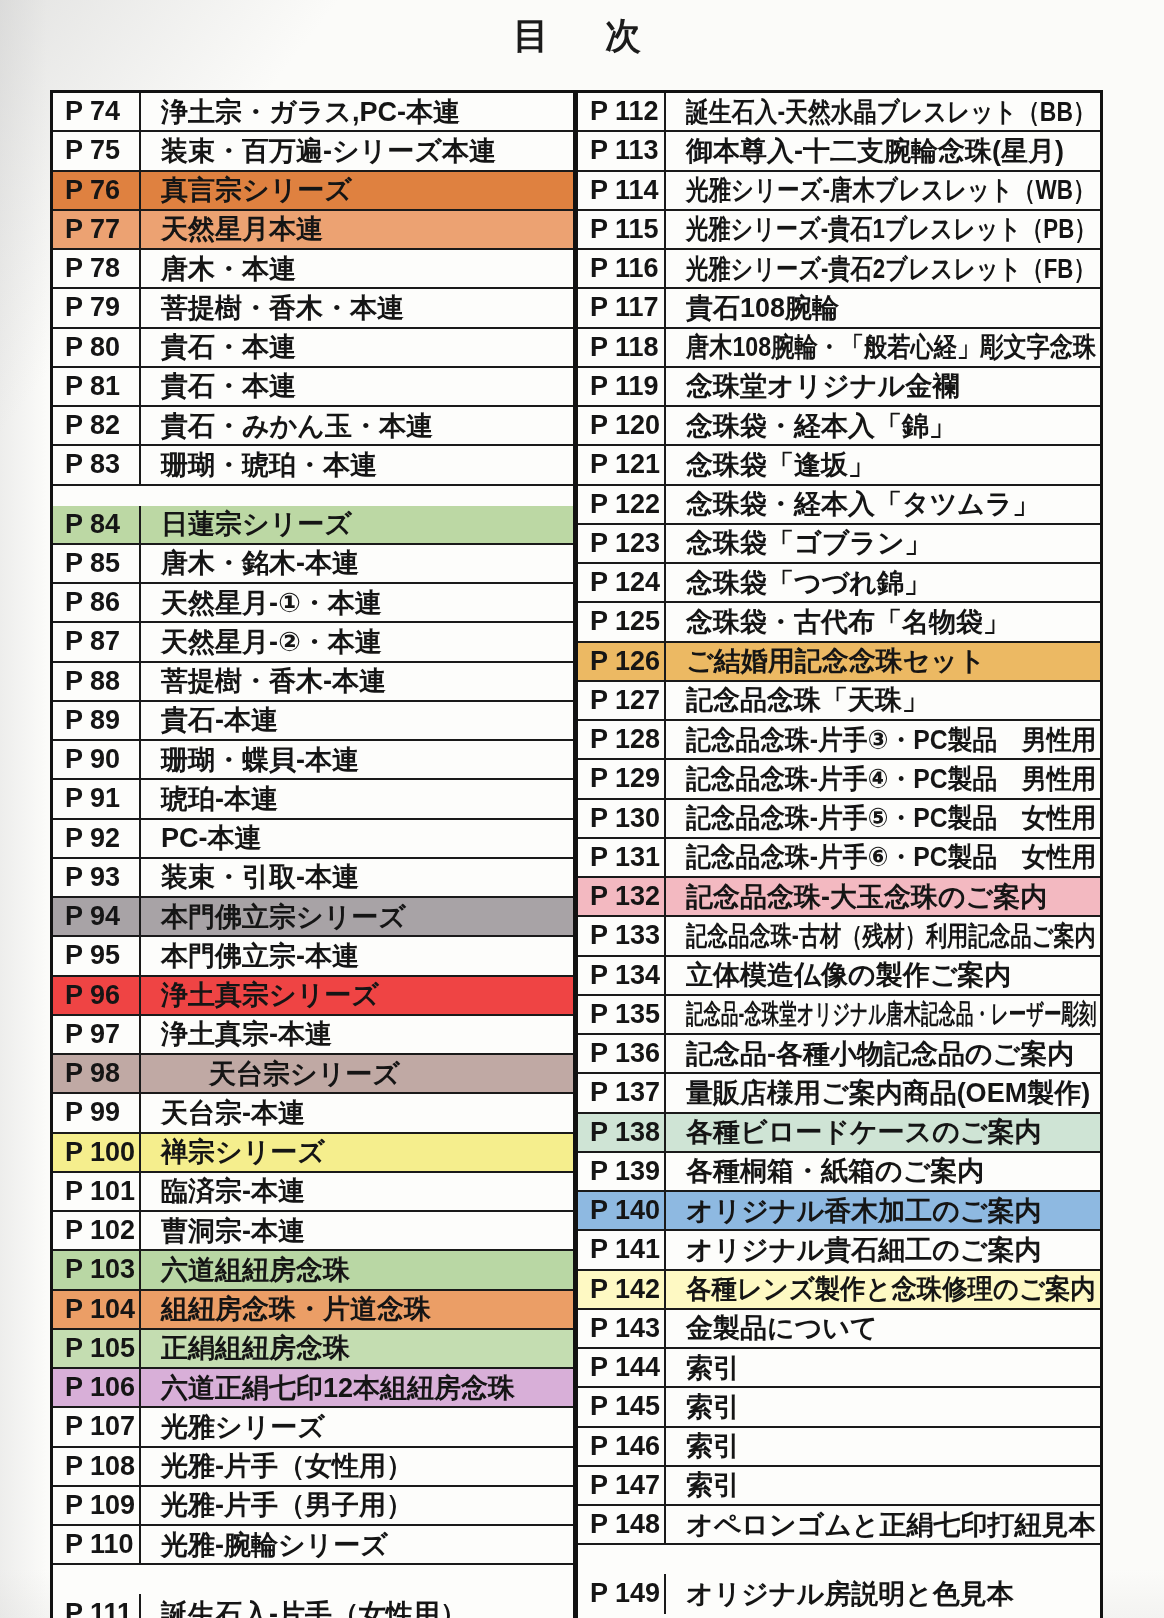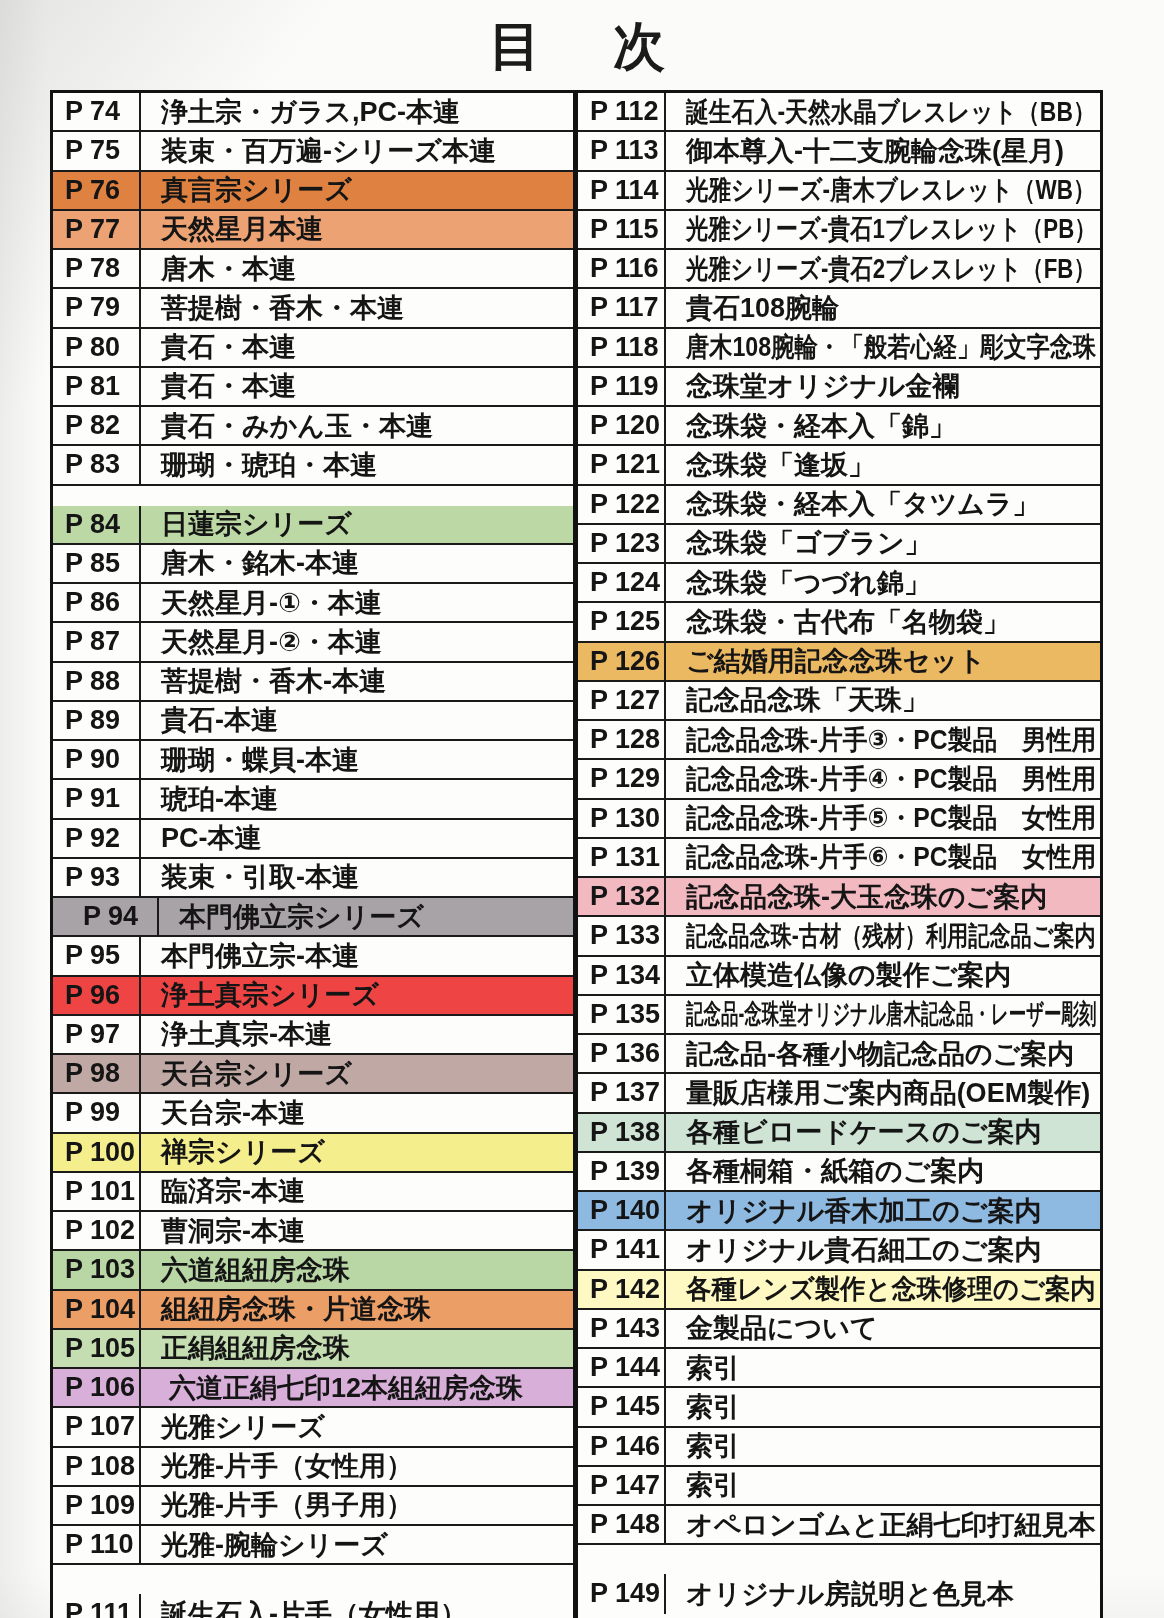--- a/index.html
+++ b/index.html
@@ -17,21 +17,21 @@
     content:"";position:absolute;inset:0;pointer-events:none;
     background:
       linear-gradient(128deg, rgba(190,190,190,.38) 0%, rgba(255,255,255,0) 14%),
       linear-gradient(90deg, rgba(205,205,205,.30) 0%, rgba(255,255,255,0) 4%),
       linear-gradient(0deg, rgba(220,220,218,.25) 0%, rgba(255,255,255,0) 3%);
   }
   .title{
     position:absolute;top:12px;left:0;width:100%;
     text-align:center;
     font-family:"Liberation Serif","DejaVu Serif",serif;
-    font-weight:bold;font-size:52px;color:#1b1b1b;
+    font-weight:bold;font-size:36px;color:#1b1b1b;
     letter-spacing:10px;
   }
   .toc{
     position:absolute;left:50px;top:90px;
     display:flex;
     border:3px solid #121212;
     background:#fdfdfb;
   }
   .tcol{width:520px;display:flex;flex-direction:column;}
   .tcol.right{border-left:5px solid #121212;width:522px;}
@@ -181,21 +181,21 @@
           <div class="dcell">
             <span class="dtext">PC-本連</span>
           </div>
         </div>
         <div class="row">
           <div class="pcell">P 93</div>
           <div class="dcell">
             <span class="dtext">装束・引取-本連</span>
           </div>
         </div>
-        <div class="row" style="background: rgb(168, 163, 166); padding-left: 18px;">
+        <div class="row" style="background: rgb(168, 163, 166);">
           <div class="pcell">P 94</div>
           <div class="dcell">
             <span class="dtext">本門佛立宗シリーズ</span>
           </div>
         </div>
         <div class="row">
           <div class="pcell">P 95</div>
           <div class="dcell">
             <span class="dtext">本門佛立宗-本連</span>
           </div>
@@ -205,21 +205,21 @@
           <div class="dcell">
             <span class="dtext">浄土真宗シリーズ</span>
           </div>
         </div>
         <div class="row">
           <div class="pcell">P 97</div>
           <div class="dcell">
             <span class="dtext">浄土真宗-本連</span>
           </div>
         </div>
-        <div class="row" style="background: rgb(192, 169, 164);">
+        <div class="row" style="background: rgb(192, 169, 164); gap: 48px;">
           <div class="pcell">P 98</div>
           <div class="dcell">
             <span class="dtext">天台宗シリーズ</span>
           </div>
         </div>
         <div class="row">
           <div class="pcell">P 99</div>
           <div class="dcell">
             <span class="dtext">天台宗-本連</span>
           </div>
@@ -253,21 +253,21 @@
           <div class="dcell">
             <span class="dtext">組紐房念珠・片道念珠</span>
           </div>
         </div>
         <div class="row" style="background: rgb(196, 221, 177);">
           <div class="pcell">P 105</div>
           <div class="dcell">
             <span class="dtext">正絹組紐房念珠</span>
           </div>
         </div>
-        <div class="row" style="background: rgb(216, 175, 216); gap: 8px;">
+        <div class="row" style="background: rgb(216, 175, 216);">
           <div class="pcell">P 106</div>
           <div class="dcell">
             <span class="dtext">六道正絹七印12本組紐房念珠</span>
           </div>
         </div>
         <div class="row">
           <div class="pcell">P 107</div>
           <div class="dcell">
             <span class="dtext">光雅シリーズ</span>
           </div>

